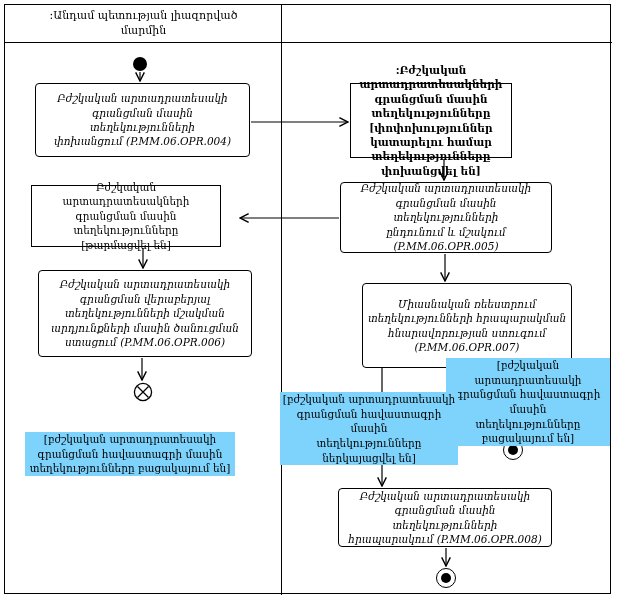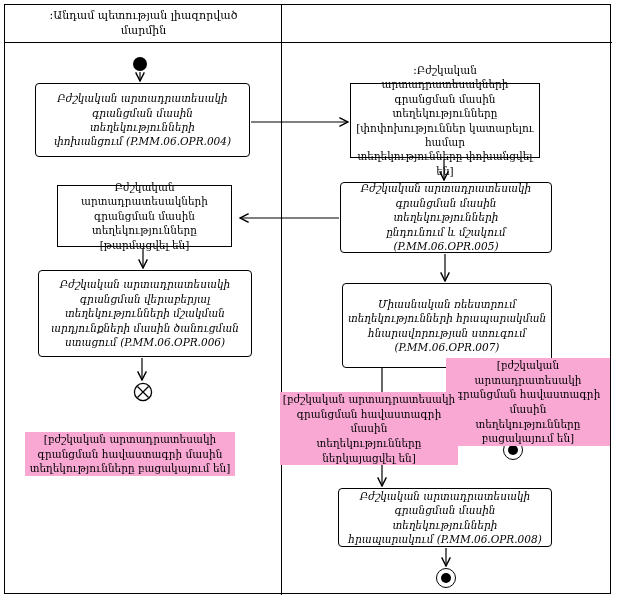--- a/index.html
+++ b/index.html
@@ -22,29 +22,29 @@
   svg.edges { position:absolute; left:0; top:0; width:617px; height:603px; }
 
   .node { position:absolute; box-sizing:border-box; border:1.3px solid #000;
           background:#fff; display:flex; align-items:center; justify-content:center;
           text-align:center; font-size:10.5px; line-height:1.38; white-space:pre-line;
           padding:2px 4px; }
   .activity { border-radius:4px; font-style:italic; }
   .object   { border-radius:0; }
 
   #n-opr004 { left:35px;  top:83px;  width:215px; height:74px; }
-  #n-obj1   { left:350px; top:83px;  width:190px; height:75px; }
+  #n-obj1   { left:350px; top:83px;  width:162px; height:75px;font-weight:bold; }
   #n-opr005 { left:340px; top:182px; width:212px; height:71px; }
-  #n-obj2   { left:57px;  top:185px; width:175px; height:62px; }
+  #n-obj2   { left:31px;  top:185px; width:190px; height:62px; }
   #n-opr006 { left:38px;  top:270px; width:214px; height:87px; }
-  #n-opr007 { left:342px; top:283px; width:210px; height:85px;font-style:italic; }
+  #n-opr007 { left:362px; top:283px; width:210px; height:85px;font-style:italic; }
   #n-opr008 { left:338px; top:488px; width:214px; height:59px; }
 
   .guard { position:absolute; text-align:center; font-size:10.5px; line-height:1.4;
-           white-space:pre-line; background:#f9a8d4; }
+           white-space:pre-line; background:#7dd3fc; }
   #g-left   { left:25px;  top:432px; width:210px; }
   #g-submit { left:280px; top:392px; width:178px; }
   #g-absent { left:446px; top:358px; width:164px; }
 
   .initial-node { position:absolute; left:133px; top:57px; width:14px; height:14px;
                   border-radius:50%; background:#000; }
   .flow-final   { position:absolute; left:133px; top:382px; width:20px; height:20px; }
   .final-node   { position:absolute; width:20px; height:20px; border:1.6px solid #000;
                   border-radius:50%; box-sizing:border-box; display:flex;
                   align-items:center; justify-content:center; background:#fff; }

